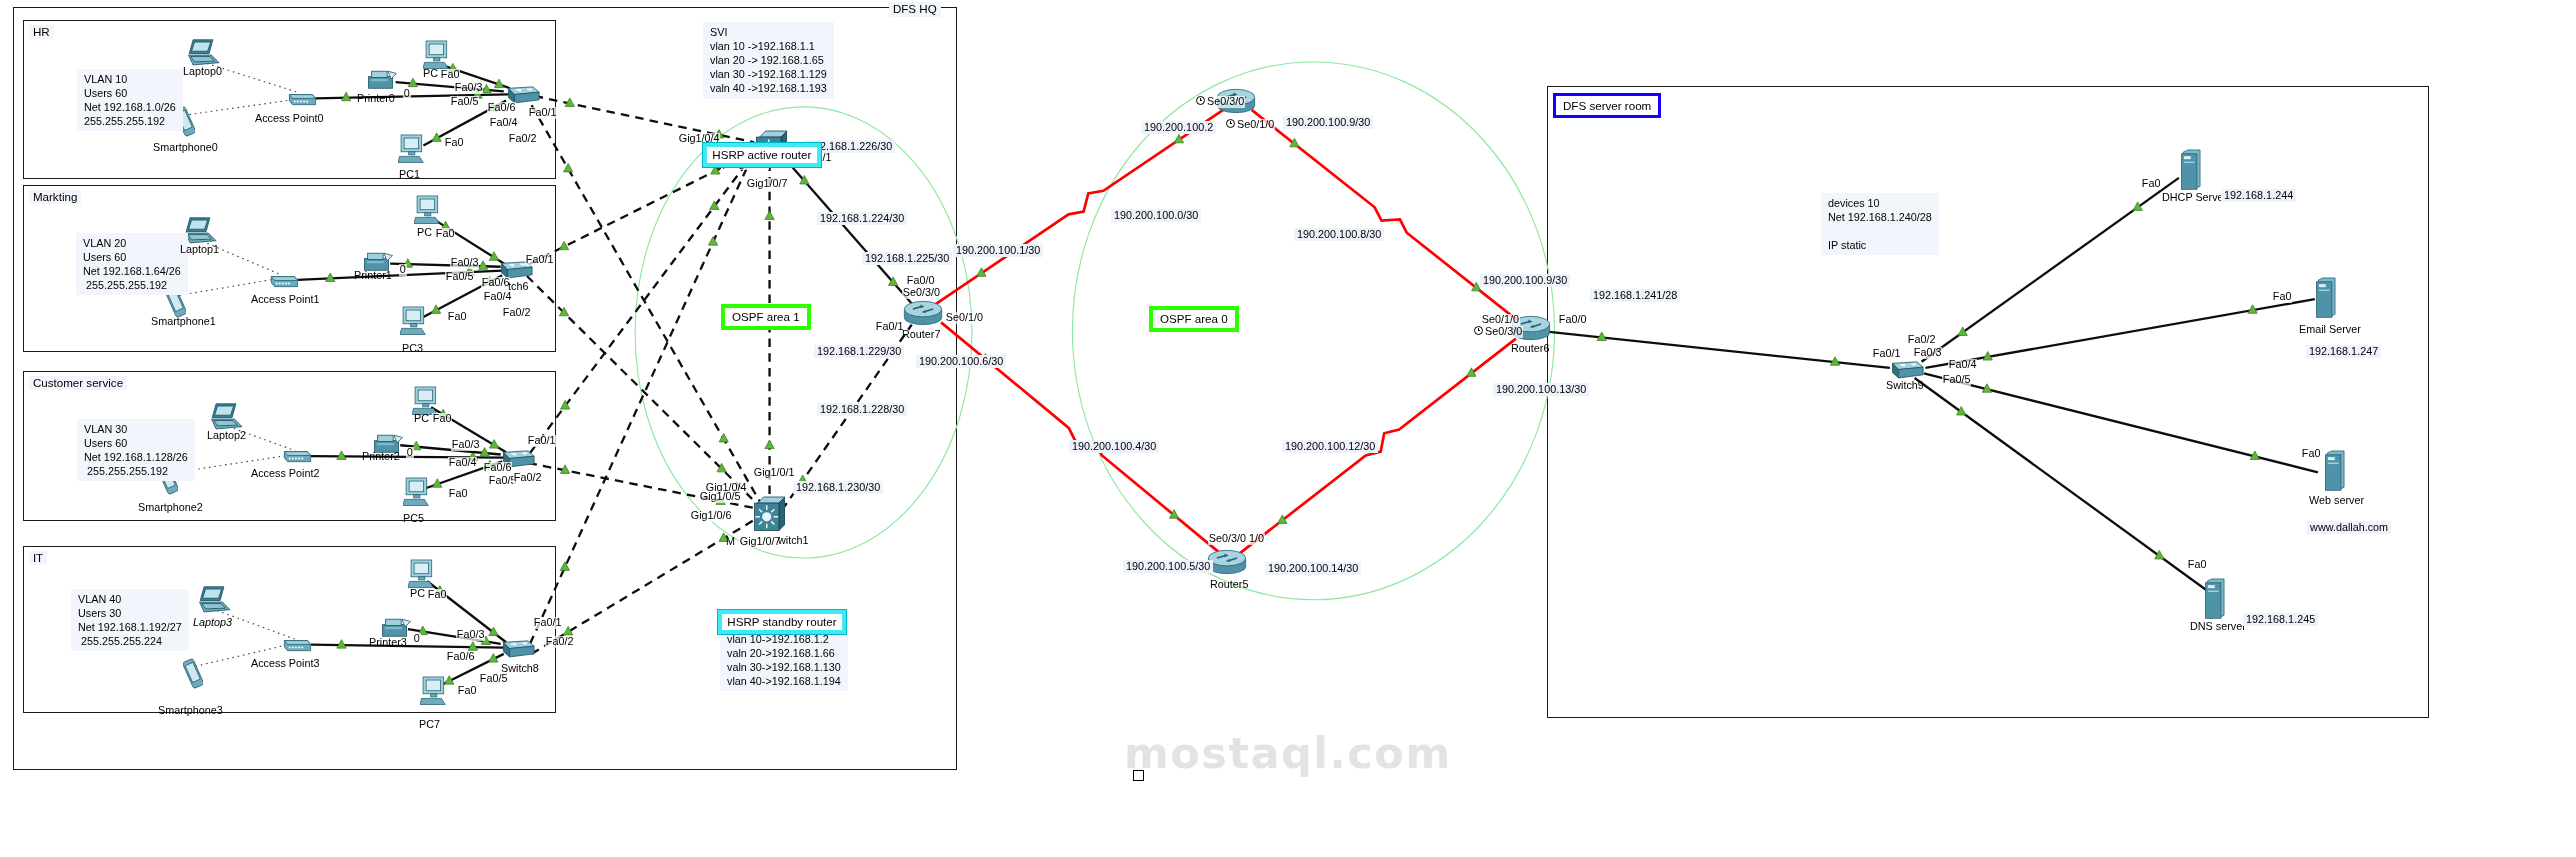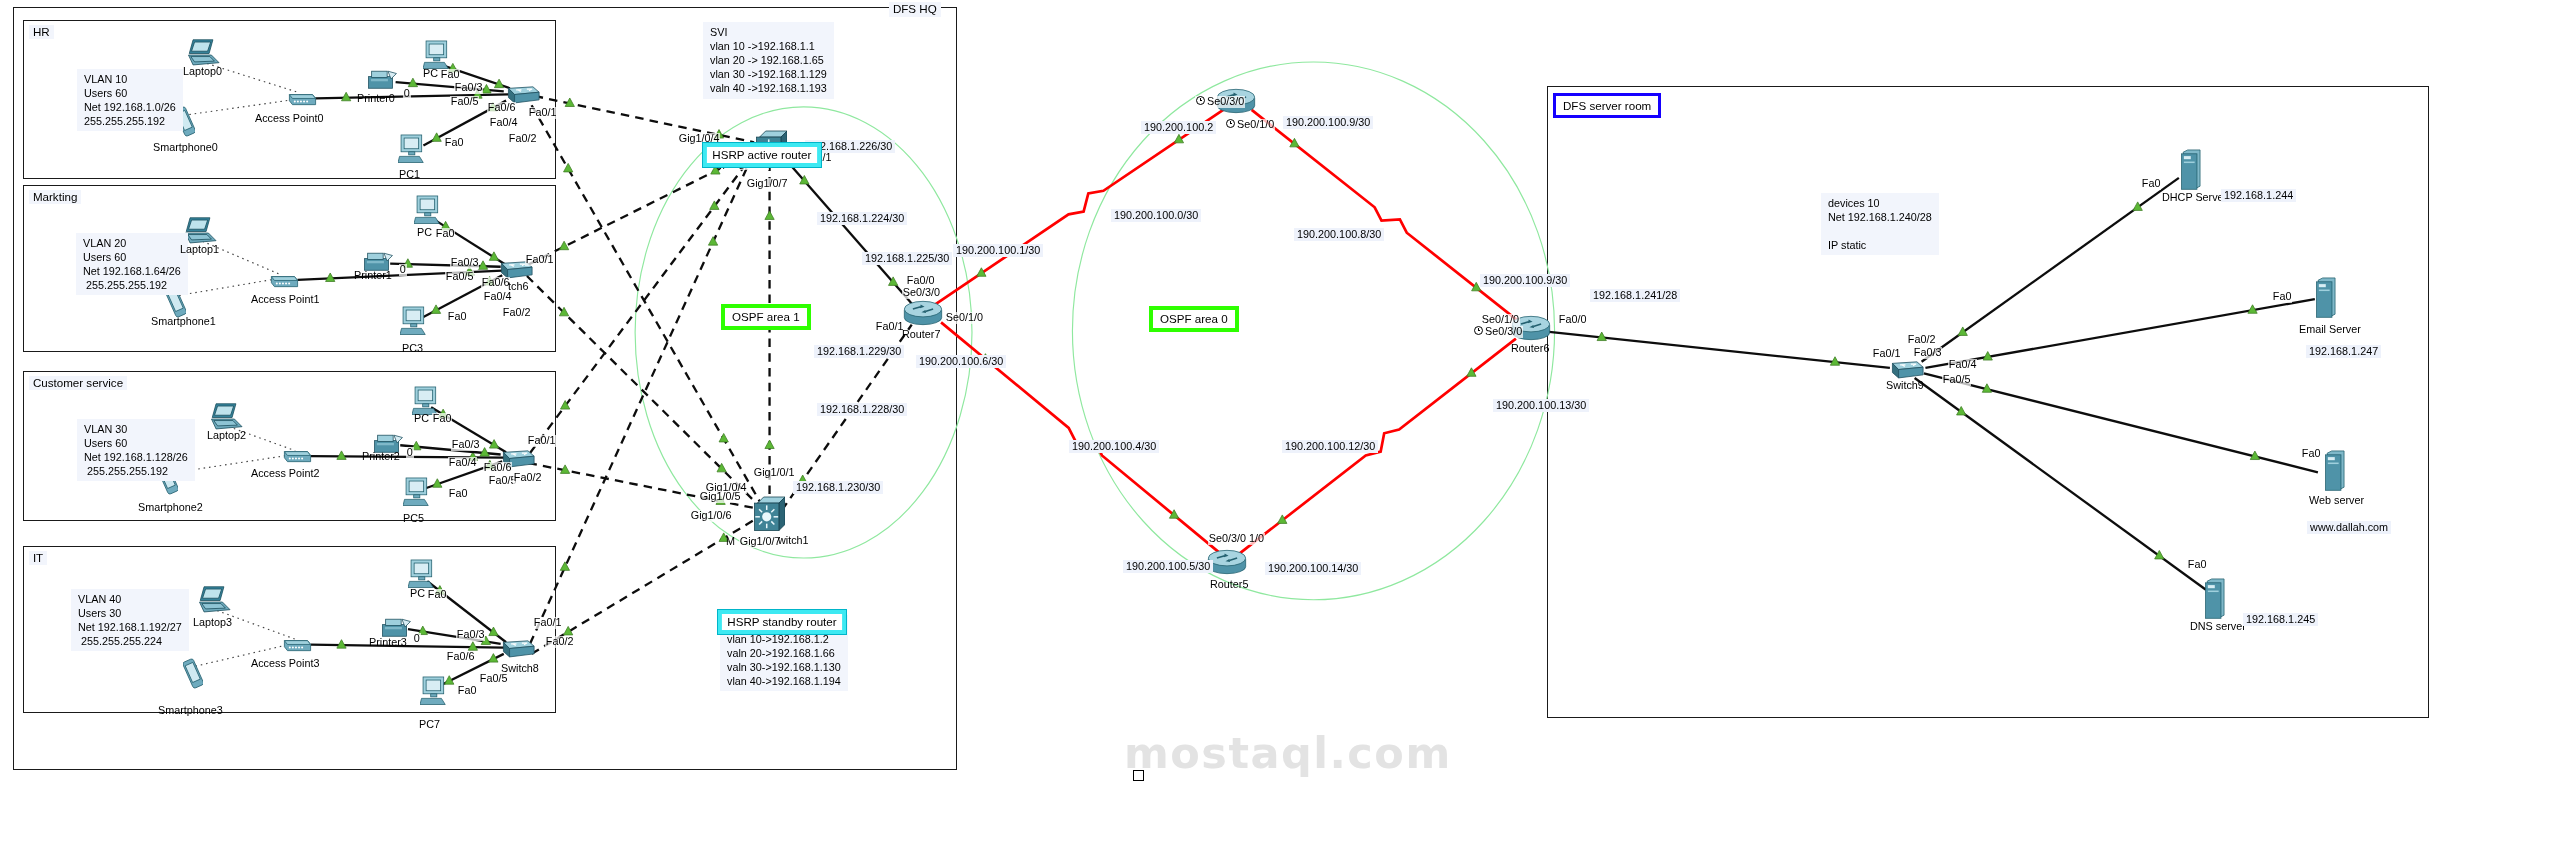--- a/index.html
+++ b/index.html
@@ -590,21 +590,21 @@
     <div class="lb lb-dev" style="left: 414px; top: 413px;">PC</div>
     <div class="lb lb-port" style="left: 432px; top: 413px;">Fa0</div>
     <div class="lb lb-dev" style="left: 403px; top: 513px;">PC5</div>
     <div class="lb lb-port" style="left: 448px; top: 488px;">Fa0</div>
     <div class="lb lb-port" style="left: 451px; top: 439px;">Fa0/3</div>
     <div class="lb lb-port" style="left: 448px; top: 457px;">Fa0/4</div>
     <div class="lb lb-port" style="left: 483px; top: 462px;">Fa0/6</div>
     <div class="lb lb-port" style="left: 488px; top: 475px;">Fa0/5</div>
     <div class="lb lb-port" style="left: 527px; top: 435px;">Fa0/1</div>
     <div class="lb lb-port" style="left: 513px; top: 472px;">Fa0/2</div>
-    <div class="lb lb-dev" style="left: 193px; top: 617px;">Laptop3</div>
+    <div class="lb lb-dev" style="left: 193px; top: 617px; font-style: italic;">Laptop3</div>
     <div class="lb lb-dev" style="left: 251px; top: 658px;">Access Point3</div>
     <div class="lb lb-dev" style="left: 158px; top: 705px;">Smartphone3</div>
     <div class="lb lb-dev" style="left: 369px; top: 637px;">Printer3</div>
     <div class="lb lb-port" style="left: 413px; top: 633px;">0</div>
     <div class="lb lb-dev" style="left: 410px; top: 588px;">PC</div>
     <div class="lb lb-port" style="left: 427px; top: 589px;">Fa0</div>
     <div class="lb lb-dev" style="left: 419px; top: 719px;">PC7</div>
     <div class="lb lb-port" style="left: 457px; top: 685px;">Fa0</div>
     <div class="lb lb-port" style="left: 456px; top: 629px;">Fa0/3</div>
     <div class="lb lb-port" style="left: 446px; top: 651px;">Fa0/6</div>
@@ -648,21 +648,21 @@
     <div class="lb lb-ip" style="left: 1282px; top: 440px;">190.200.100.12/30</div>
     <div class="lb lb-ip" style="left: 1123px; top: 560px;">190.200.100.5/30</div>
     <div class="lb lb-ip" style="left: 1265px; top: 562px;">190.200.100.14/30</div>
     <div class="lb lb-port" style="left: 1208px; top: 533px;">Se0/3/0 1/0</div>
     <div class="lb lb-dev" style="left: 1210px; top: 579px;">Router5</div>
     <div class="lb lb-ip" style="left: 1480px; top: 274px;">190.200.100.9/30</div>
     <div class="lb lb-port" style="left: 1481px; top: 314px;">Se0/1/0</div>
     <div class="lb lb-port" style="left: 1473px; top: 326px;"><span class="clock"></span><span>Se0/3/0</span></div>
     <div class="lb lb-dev" style="left: 1511px; top: 343px;">Router6</div>
     <div class="lb lb-port" style="left: 1558px; top: 314px;">Fa0/0</div>
-    <div class="lb lb-ip" style="left: 1493px; top: 399px;">190.200.100.13/30</div>
+    <div class="lb lb-ip" style="left: 1493px; top: 383px;">190.200.100.13/30</div>
     <div class="lb lb-ip" style="left: 1590px; top: 289px;">192.168.1.241/28</div>
     <div class="lb lb-port" style="left: 1872px; top: 348px;">Fa0/1</div>
     <div class="lb lb-port" style="left: 1907px; top: 334px;">Fa0/2</div>
     <div class="lb lb-port" style="left: 1913px; top: 347px;">Fa0/3</div>
     <div class="lb lb-port" style="left: 1948px; top: 359px;">Fa0/4</div>
     <div class="lb lb-port" style="left: 1942px; top: 374px;">Fa0/5</div>
     <div class="lb lb-dev" style="left: 1886px; top: 380px;">Switch9</div>
     <div class="lb lb-port" style="left: 2141px; top: 178px;">Fa0</div>
     <div class="lb lb-dev" style="left: 2162px; top: 192px;">DHCP Server</div>
     <div class="lb lb-ip" style="left: 2221px; top: 189px;">192.168.1.244</div>

